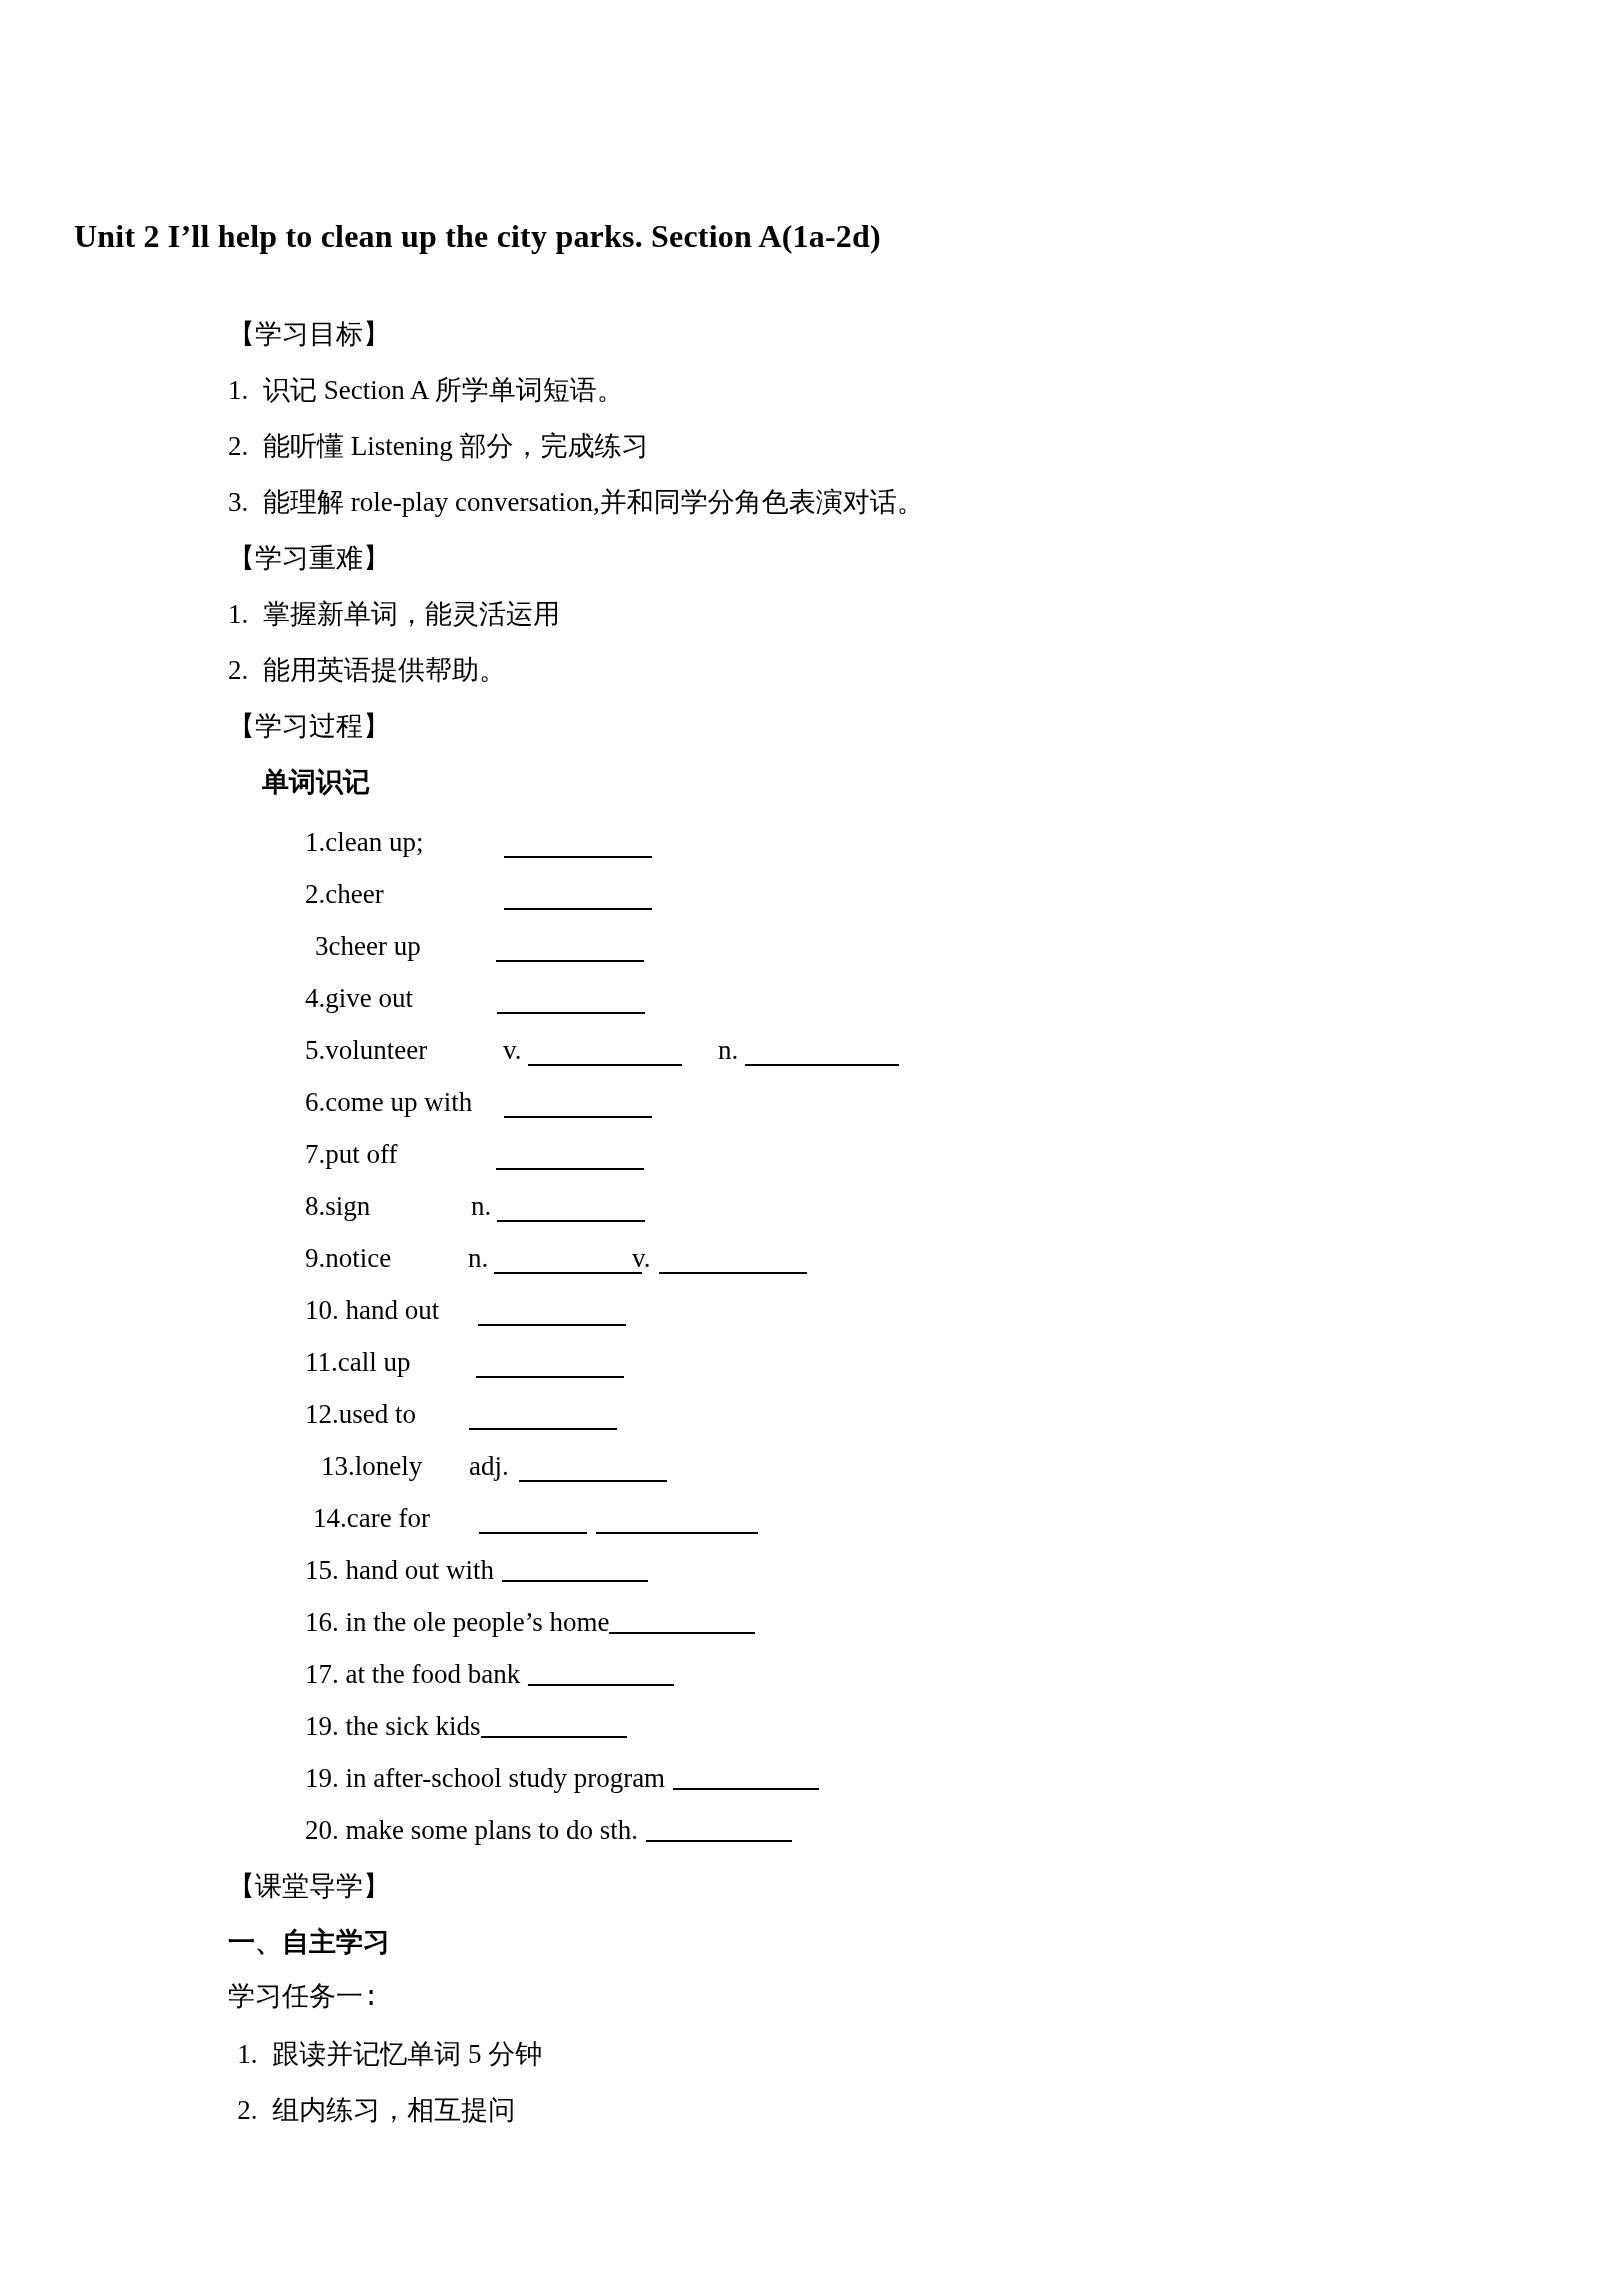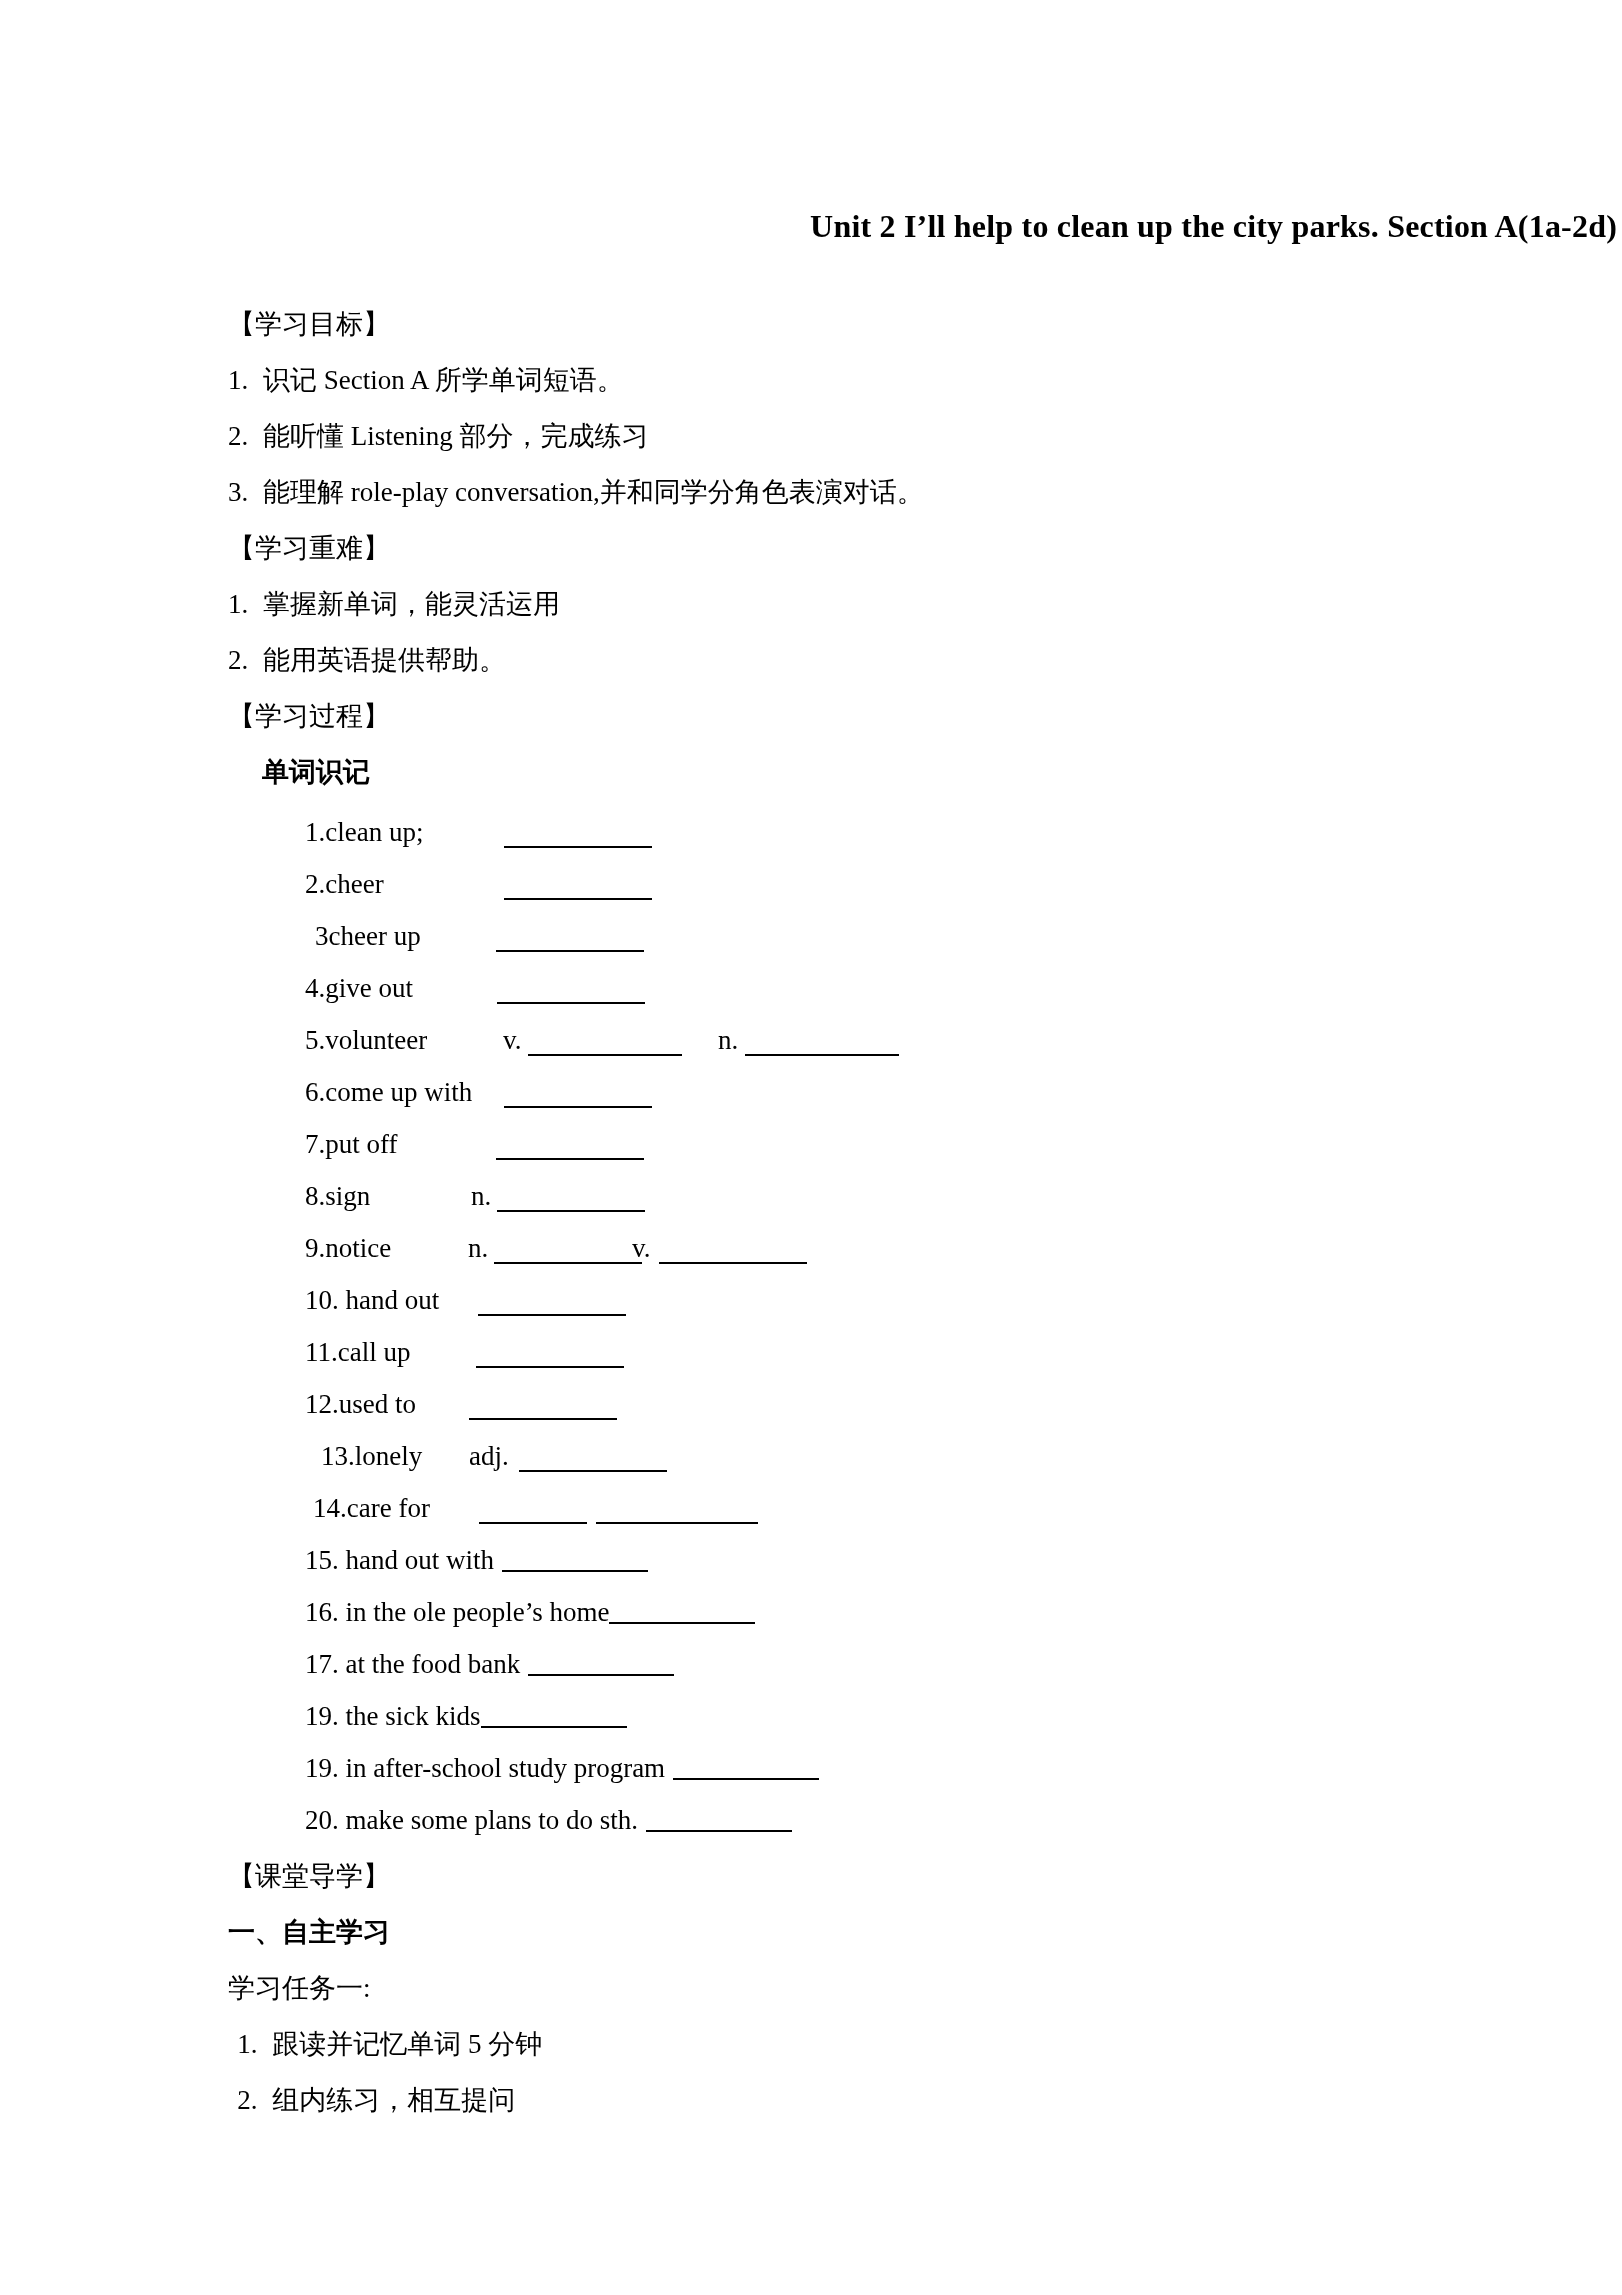--- a/index.html
+++ b/index.html
@@ -21,38 +21,39 @@
     box-sizing: border-box;
     padding: 0;
     overflow: hidden;
   }
 
   
   .doc-title {
     font-family: "Liberation Serif", "DejaVu Serif", serif;
     font-weight: bold;
     font-size: 32px;
-    text-align: right;
+    text-align: left;
     letter-spacing: 0.2px;
-    margin: 6px;
+    margin: 16px;
     padding-top: 202px;
     padding-left: 58px;
   }
 
   
   .body-block {
     padding-left: 228px;
     padding-right: 43px;
     margin-top: 51px;
   }
 
   .line {
     font-size: 27px;
     line-height: 56px;
     white-space: nowrap;
+    font-family: Liberation Mono, monospace;
   }
 
   
   .sect-heading {
     font-family: "Liberation Serif", "DejaVu Serif", serif;
     font-size: 27px;
     line-height: 56px;
     white-space: nowrap;
   }
 

